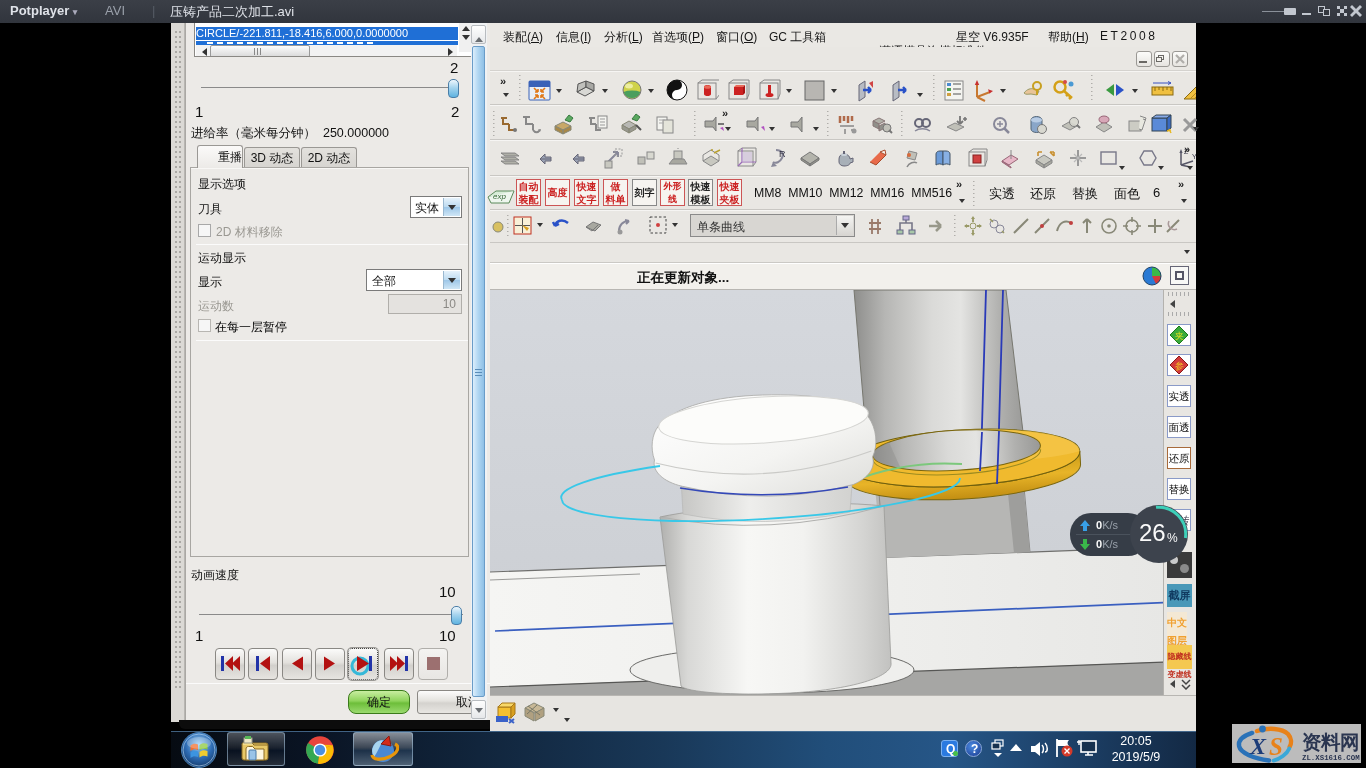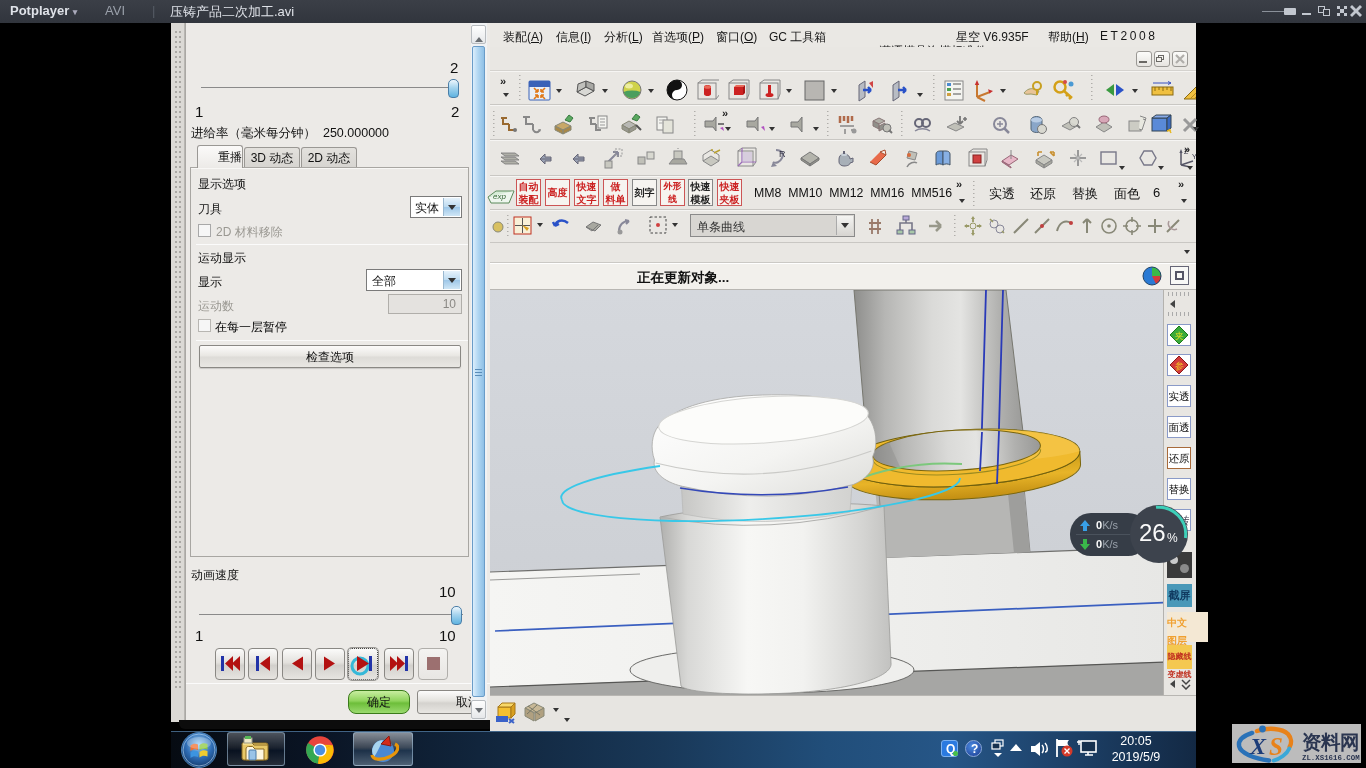--- a/index.html
+++ b/index.html
@@ -57,20 +57,38 @@
     </svg>
   <svg class="tb" style="left:1350px;top:5px;" width="12" height="12">
       <path d="M0 2 2 0 6 4 10 0 12 2 8 6 12 10 10 12 6 8 2 12 0 10 4 6z" fill="#c2c7cf"></path>
     </svg>
 </div>
 
 <div id="leftstrip"></div>
 
 <div id="dialog">
 
+  <div class="abs" style="left:8px;top:-6px;width:279px;height:40px;border:1px solid #8a8884;background:#fff;overflow:hidden;">
+    <div class="abs" style="left:1px;top:9px;width:262px;height:13px;background:#1f6fd6;color:#fff;
+      font-size:11px;line-height:13px;white-space:nowrap;">CIRCLE/-221.811,-18.416,6.000,0.0000000</div>
+    <div class="abs" style="left:1px;top:23px;width:262px;height:4px;background:#1f6fd6;"></div>
+    <div class="abs" style="left:12px;top:24px;width:170px;height:2px;background:repeating-linear-gradient(90deg,#fff 0 6px,#1f6fd6 6px 10px);"></div>
+
+    <div class="abs" style="left:1px;top:27px;width:261px;height:13px;background:#f2f2f2;">
+      <span class="abs" style="left:2px;top:3px;border:4px solid transparent;border-right:5px solid #333;"></span>
+      <div class="abs" style="left:14px;top:0px;width:100px;height:13px;border:1px solid #9a9a9a;border-radius:2px;background:linear-gradient(#fdfdfd,#d8d8d8);"></div>
+      <span class="abs" style="left:58px;top:3px;width:7px;height:7px;background:repeating-linear-gradient(90deg,#888 0 1px,transparent 1px 3px);"></span>
+      <span class="abs" style="left:252px;top:3px;border:4px solid transparent;border-left:5px solid #333;"></span>
+    </div>
+
+    <div class="abs" style="left:264px;top:0;width:14px;height:34px;background:#f0f0f0;">
+      <span class="abs" style="left:3px;top:4px;border:4px solid transparent;border-bottom:5px solid #333;"></span>
+      <span class="abs" style="left:3px;top:17px;border:4px solid transparent;border-top:5px solid #333;"></span>
+    </div>
+  </div>
 
   <div class="lbl" style="left:264px;top:36px;font-size:15px;">2</div>
   <div class="abs" style="left:15px;top:64px;width:255px;height:1px;background:#8a8a8a;"></div>
   <div class="abs" style="left:262px;top:56px;width:11px;height:19px;border:1px solid #4a7ea8;border-radius:5px 5px 4px 4px;background:linear-gradient(#eef7fd,#a6d4ee 45%,#5fb3e0);"></div>
   <div class="lbl" style="left:9px;top:80px;font-size:15px;">1</div>
   <div class="lbl" style="left:265px;top:80px;font-size:15px;">2</div>
   <div class="lbl" style="left:5px;top:102px;font-size:12.5px;">进给率（毫米每分钟）&nbsp;&nbsp;250.000000</div>
 
   <div class="abs" style="left:11px;top:122px;width:46px;height:23px;border:1px solid #9a9894;border-bottom:none;border-radius:3px 3px 0 0;background:linear-gradient(#fbfaf9,#eceae7);text-align:right;line-height:22px;z-index:2;">重播</div>
   <div class="abs" style="left:58px;top:124px;width:56px;height:21px;border:1px solid #9a9894;border-bottom:none;border-radius:3px 3px 0 0;background:linear-gradient(#e3e1dd,#d6d4d0);text-align:center;line-height:20px;">3D 动态</div>
@@ -90,21 +108,20 @@
   <div class="lbl" style="left:12px;top:251px;">显示</div>
   <div class="combo" style="left:180px;top:246px;width:96px;height:22px;">
       <span style="position:absolute;left:5px;top:3px;">全部</span>
       <span class="dd"></span>
     </div>
   <div class="lbl" style="left:12px;top:275px;color:#9a9892;">运动数</div>
   <div class="abs" style="left:202px;top:271px;width:74px;height:20px;border:1px solid #b0aeaa;background:#e4e2df;color:#8a8884;text-align:right;line-height:19px;padding-right:5px;">10</div>
   <span class="cb" style="left:12px;top:296px;border-color:#b8b6b2;"></span>
   <div class="lbl" style="left:29px;top:296px;color:#000000;">在每一层暂停</div>
   <div class="sepline" style="left:10px;top:317px;width:272px;"></div>
-  <div class="abs" style="left:13px;top:322px;width:262px;height:23px;border:1px solid #8a8884;border-radius:2px;background:linear-gradient(#fcfbfa,#e8e6e2 48%,#dddbd7 52%,#e9e7e3);text-align:center;line-height:22px;box-shadow:0 1px 1px rgba(0,0,0,.15);">检查选项</div>
 
   <div class="lbl" style="left:5px;top:544px;">动画速度</div>
   <div class="lbl" style="left:253px;top:560px;font-size:15px;">10</div>
   <div class="abs" style="left:13px;top:591px;width:264px;height:1px;background:#8a8a8a;"></div>
   <div class="abs" style="left:265px;top:583px;width:11px;height:19px;border:1px solid #4a7ea8;border-radius:5px 5px 4px 4px;background:linear-gradient(#eef7fd,#a6d4ee 45%,#5fb3e0);"></div>
   <div class="lbl" style="left:9px;top:604px;font-size:15px;">1</div>
   <div class="lbl" style="left:253px;top:604px;font-size:15px;">10</div>
 
   <div class="pbt" style="left:29px;"><svg width="28" height="30">
         <rect x="5" y="7" width="3" height="15" fill="#2233a8"></rect>
@@ -697,21 +714,21 @@
 <div class="abs" style="left:677px;top:362px;width:24px;height:22px;border:1px solid #8a9ac8;background:#fff;text-align:center;overflow:hidden;"><span style="font-size:10.5px;line-height:21px;color:#111;">实透</span></div>
 <div class="abs" style="left:677px;top:393px;width:24px;height:22px;border:1px solid #8a9ac8;background:#fff;text-align:center;overflow:hidden;"><span style="font-size:10.5px;line-height:21px;color:#111;">面透</span></div>
 <div class="abs" style="left:677px;top:424px;width:24px;height:22px;border:1px solid #a86a3a;background:#fff;text-align:center;overflow:hidden;"><span style="font-size:10.5px;line-height:21px;color:#111;">还原</span></div>
 <div class="abs" style="left:677px;top:455px;width:24px;height:22px;border:1px solid #8a9ac8;background:#fff;text-align:center;overflow:hidden;"><span style="font-size:10.5px;line-height:21px;color:#111;">替换</span></div>
 <div class="abs" style="left:677px;top:486px;width:24px;height:22px;border:1px solid #8a9ac8;background:#fff;text-align:center;overflow:hidden;"><span style="font-size:10.5px;line-height:21px;color:#445;">旋转</span></div>
 <div class="abs" style="left:677px;top:529px;width:25px;height:26px;background:#3a3a3a;">
       <span class="abs" style="left:3px;top:4px;width:8px;height:8px;background:#cacaca;border-radius:50%;"></span>
       <span class="abs" style="left:13px;top:12px;width:9px;height:9px;background:#8a8a8a;border-radius:50%;"></span>
     </div>
 <div class="abs" style="left:677px;top:561px;width:25px;height:23px;background:#4a98b8;text-align:center;"><span style="font-size:11px;line-height:22px;color:#103a60;font-weight:bold;">截屏</span></div>
-<div class="abs" style="left:677px;top:589px;width:41px;height:30px;background:#f4e8d4;text-align:left;"><span style="font-size:10px;line-height:14px;color:#f0a030;font-weight:bold;">中文<br>图层</span></div>
+<div class="abs" style="left:677px;top:589px;width:20px;height:30px;background:#f4e8d4;text-align:left;"><span style="font-size:10px;line-height:14px;color:#f0a030;font-weight:bold;">中文<br>图层</span></div>
 <div class="abs" style="left:677px;top:622px;width:25px;height:24px;background:#f4c850;text-align:center;"><span style="font-size:8px;line-height:11px;color:#c03020;font-weight:bold;">隐藏线<br>变虚线</span></div>
 <span class="abs" style="left:676px;top:657px;border:4px solid transparent;border-right:5px solid #444;"></span>
 <svg class="abs" style="left:690px;top:655px;" width="12" height="12">
       <path d="M2 2l4 4 4-4M2 7l4 4 4-4" stroke="#444" stroke-width="1.5" fill="none"></path>
     </svg>
 <div class="abs" style="left:0;top:672px;width:706px;height:36px;background:#e7e5e1;border-top:1px solid #b8b6b2;"></div>
 <svg class="abs" style="left:4px;top:676px;" width="26" height="26">
       <rect x="4" y="8" width="13" height="11" fill="#f4c030" stroke="#a87818"></rect>
       <path d="M4 8l4-4h13l-4 4z" fill="#f8d868" stroke="#a87818"></path>
       <path d="M17 8l4-4v11l-4 4z" fill="#d8a020" stroke="#a87818"></path>

